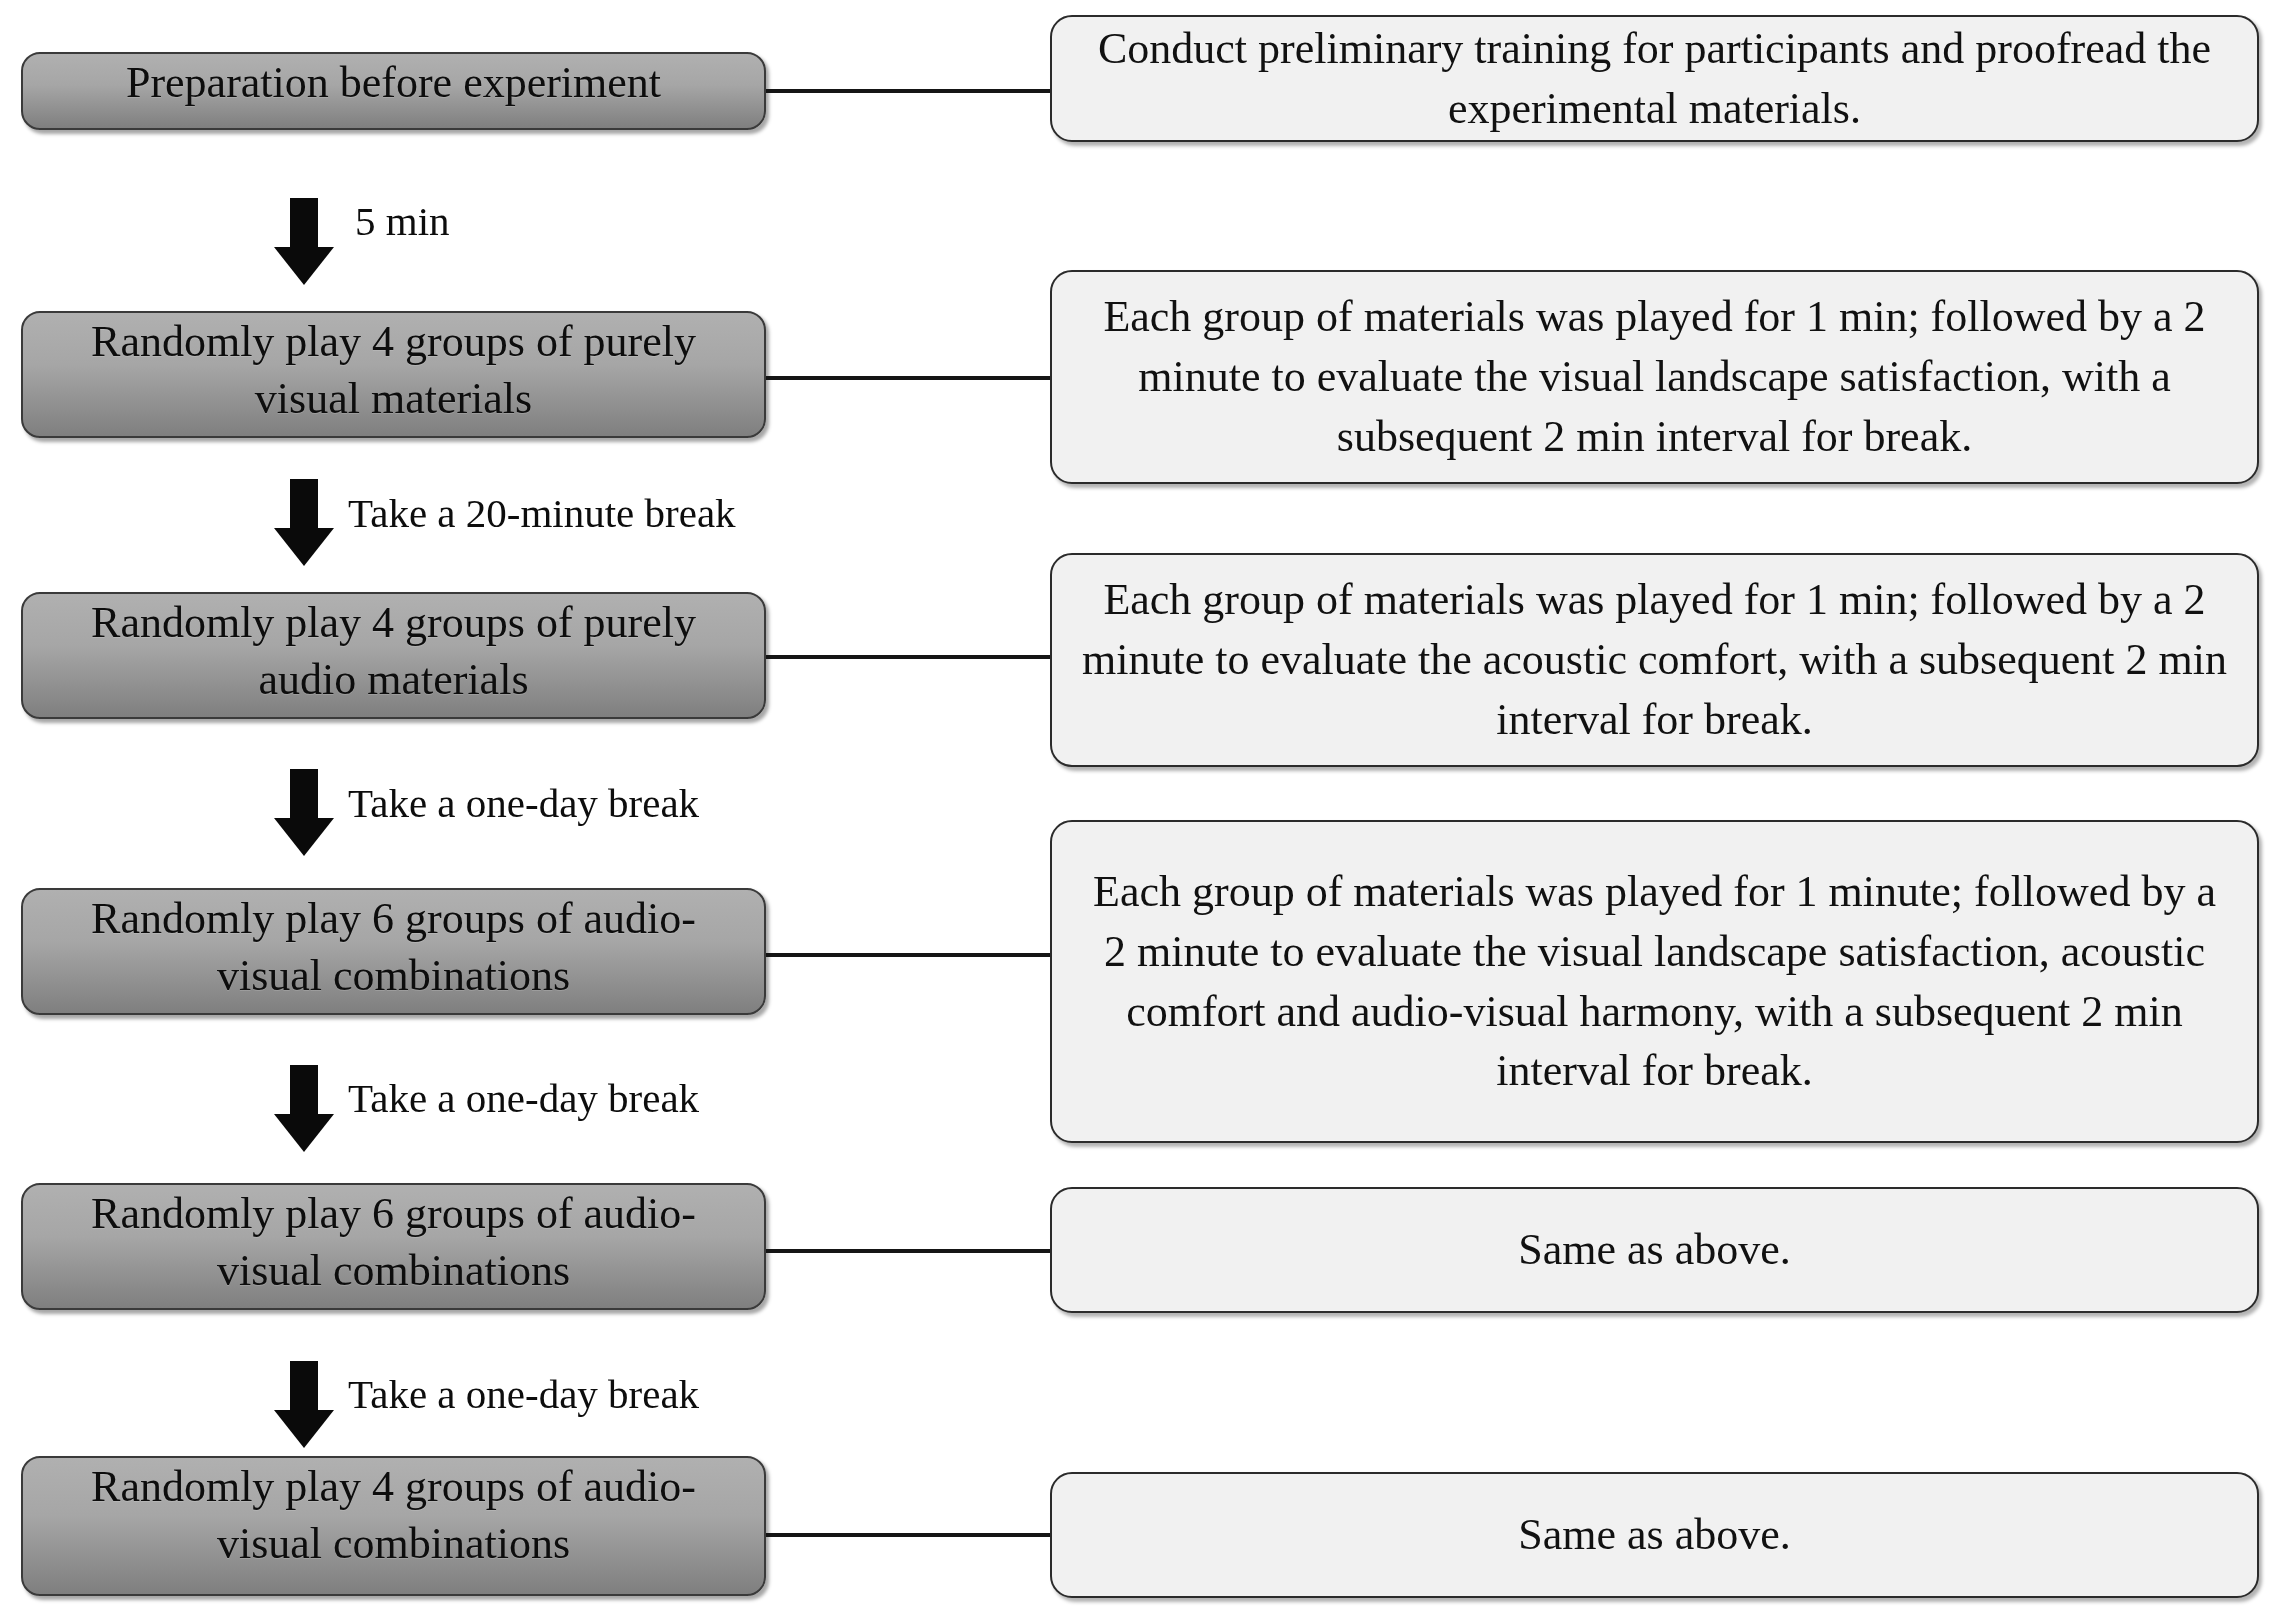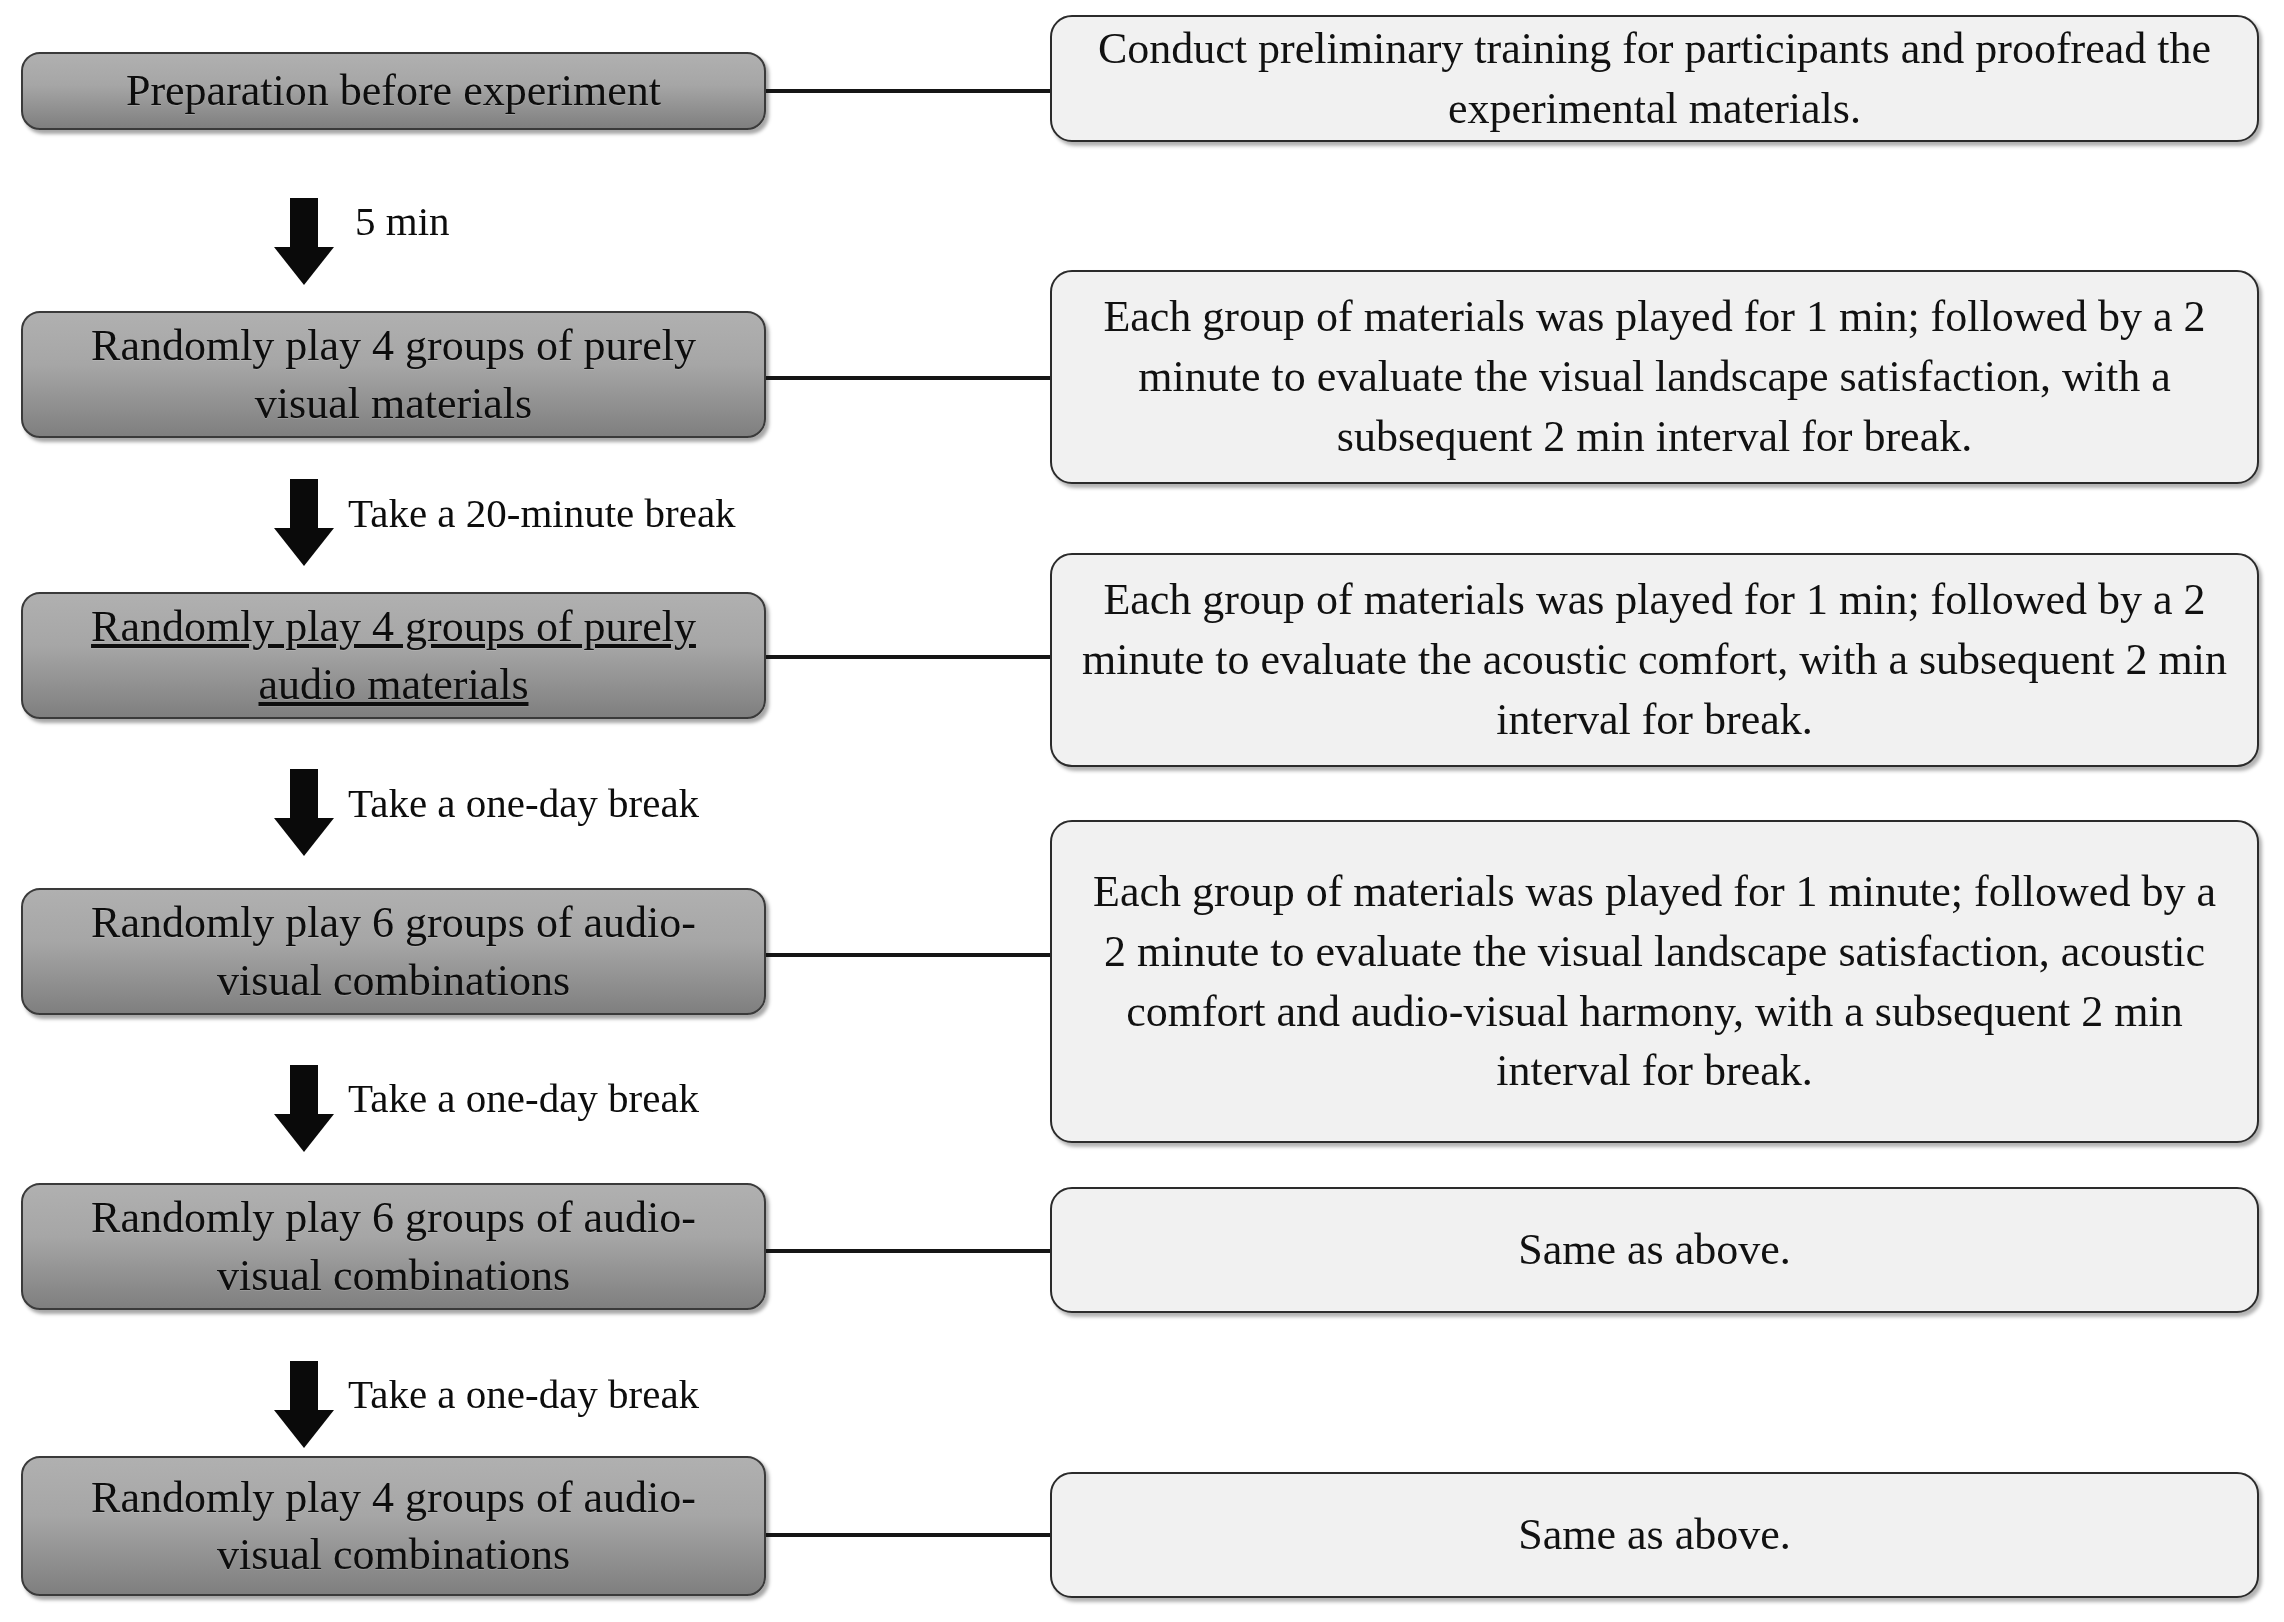--- a/index.html
+++ b/index.html
@@ -15,21 +15,21 @@
   
   .stage-box{
     position:absolute;
     left:21px;
     width:745px;
     box-sizing:border-box;
     border:2.2px solid #3a3a3a;
     border-radius:19px;
     background:linear-gradient(to bottom,#b0b0b0 0%,#a6a6a6 42%,#8e8e8e 78%,#7f7f7f 100%);
     box-shadow:3px 3.7px 3.7px rgba(0,0,0,0.35);
-    display:flex;align-items:center;justify-content:center;
+    display:flex;align-items:flex-start;justify-content:center;
     text-align:center;
     color:#0d0d0d;
     font-size:44px;
     line-height:1.30;
     padding:0 19px;
     text-shadow:0 0.7px 0 rgba(255,255,255,0.15);
   }
 
   
   .desc-box{
@@ -103,21 +103,21 @@
   <div class="desc-box" style="top:270px;height:214px;">
     <span>Each group of materials was played for 1 min; followed by a 2 minute to evaluate the visual landscape satisfaction, with a subsequent 2 min interval for break.</span>
   </div>
 
   <div class="arrow" style="left:274px;top:479px;height:87px;">
     <div class="shaft" style="height:53px;"></div>
     <div class="head" style="top:49px;"></div>
   </div>
   <div class="arrow-label" style="left:348px;top:493px;">Take a 20-minute break</div>
 
-  <div class="stage-box" style="top:592px;height:127px;text-decoration:underline;">
+  <div class="stage-box" style="top:592px;height:127px;">
     <span>Randomly play 4 groups of purely audio materials</span>
   </div>
   <div class="connector" style="left:766px;top:655px;width:288px;"></div>
   <div class="desc-box" style="top:553px;height:214px;">
     <span>Each group of materials was played for 1 min; followed by a 2 minute to evaluate the acoustic comfort, with a subsequent 2 min interval for break.</span>
   </div>
 
   <div class="arrow" style="left:274px;top:769px;height:87px;">
     <div class="shaft" style="height:53px;"></div>
     <div class="head" style="top:49px;"></div>

